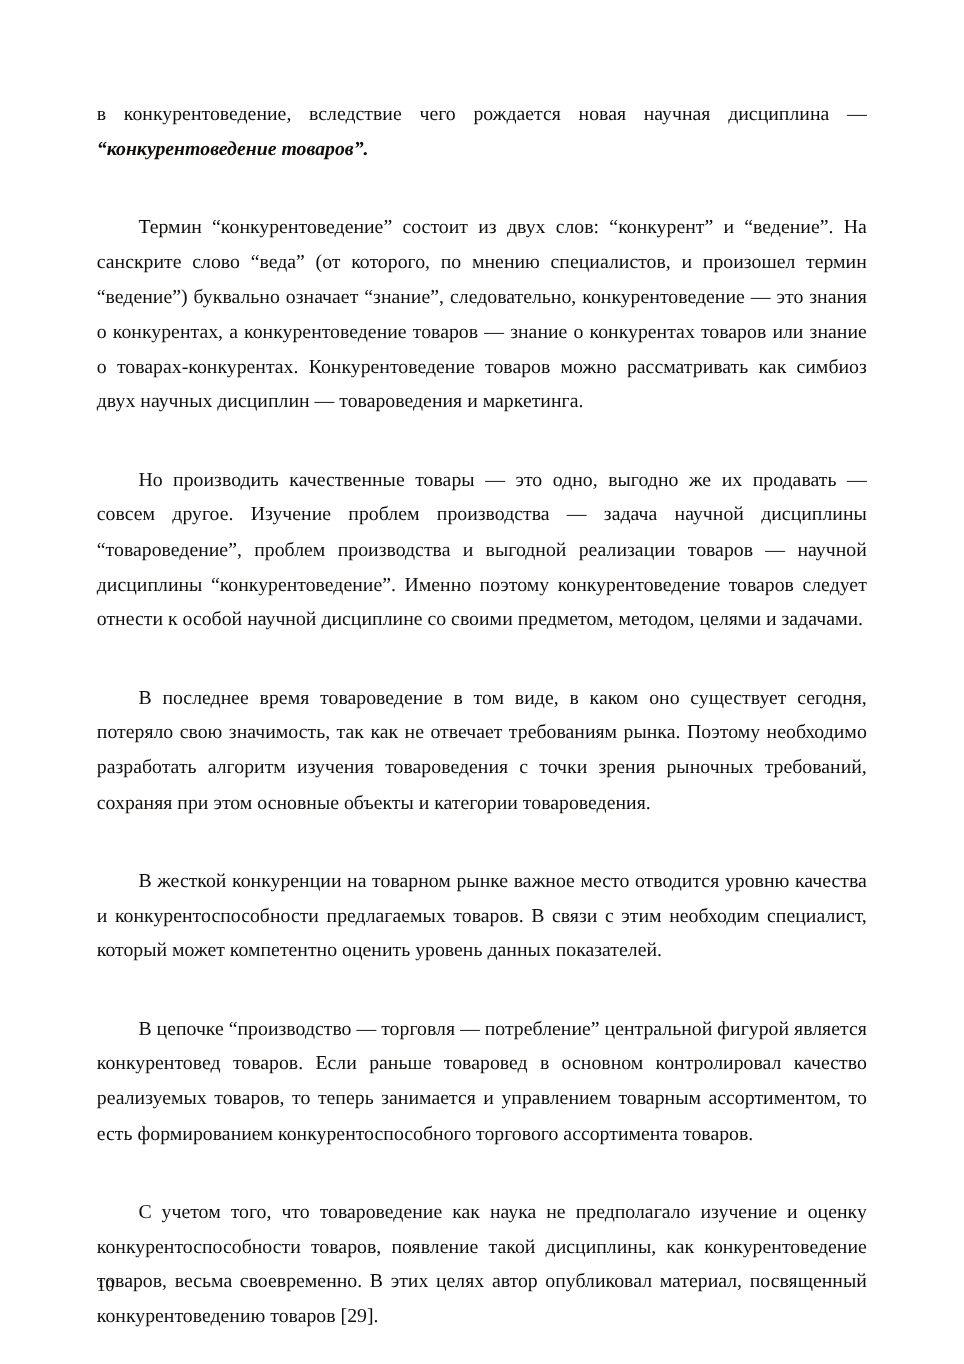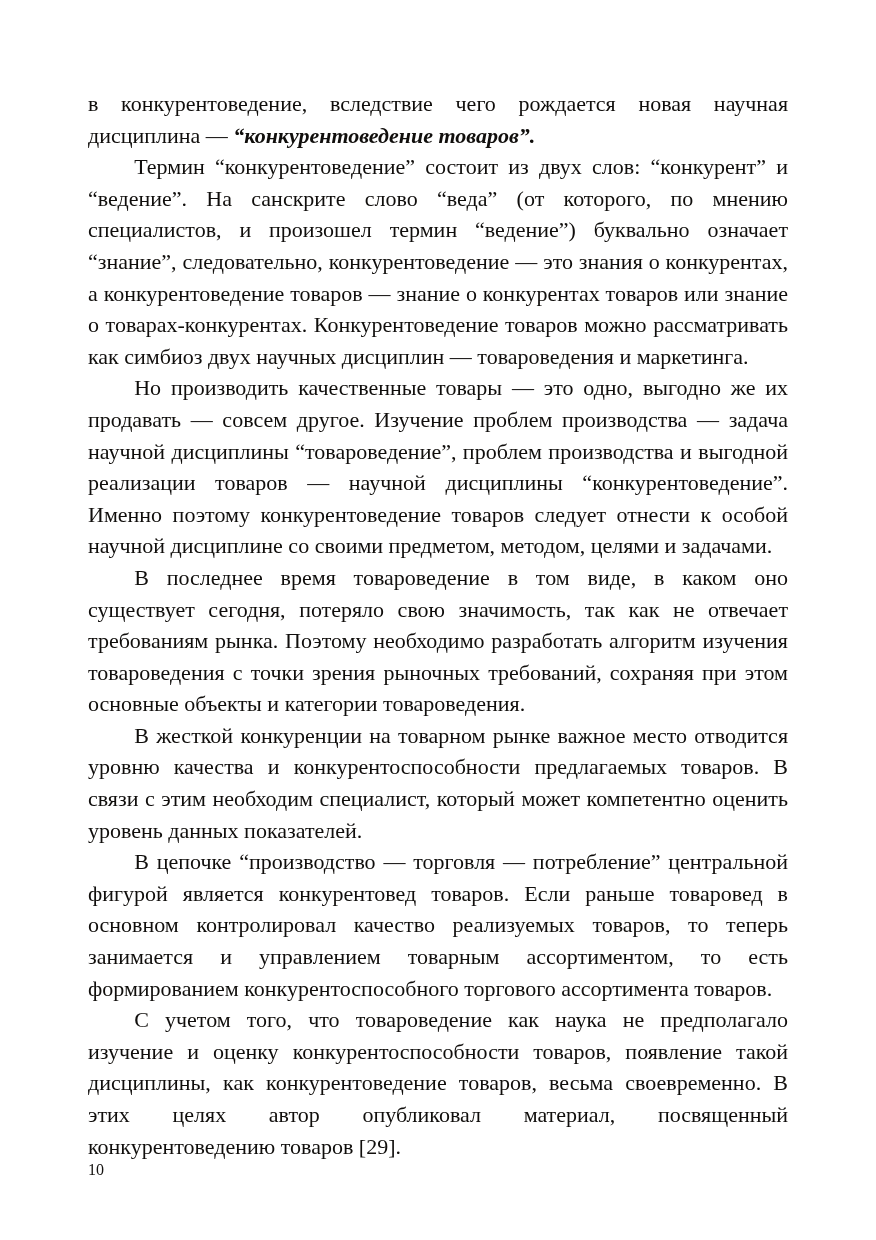--- a/index.html
+++ b/index.html
@@ -11,32 +11,33 @@
     position: relative;
     width: 876px;
     height: 1240px;
     background: #ffffff;
     box-sizing: border-box;
     padding: 88px 88px 40px 88px;
     font-family: "Liberation Serif", "DejaVu Serif", serif;
     color: #100e0c;
   }
   .body-text {
-    font-size: 22px;
+    font-size: 18px;
     line-height: 31.6px;
     text-align: justify;
     text-justify: inter-word;
     hyphens: manual;
   }
   .body-text p {
     margin: 0;
     text-indent: 0;
   }
   .body-text p.indented {
     text-indent: 2.1em;
+    margin-top: 40px;
   }
   .body-text b.italic-bold {
     font-weight: bold;
     font-style: italic;
   }
   .page-number {
     position: absolute;
     left: 88px;
     bottom: 62px;
     font-size: 16px;

